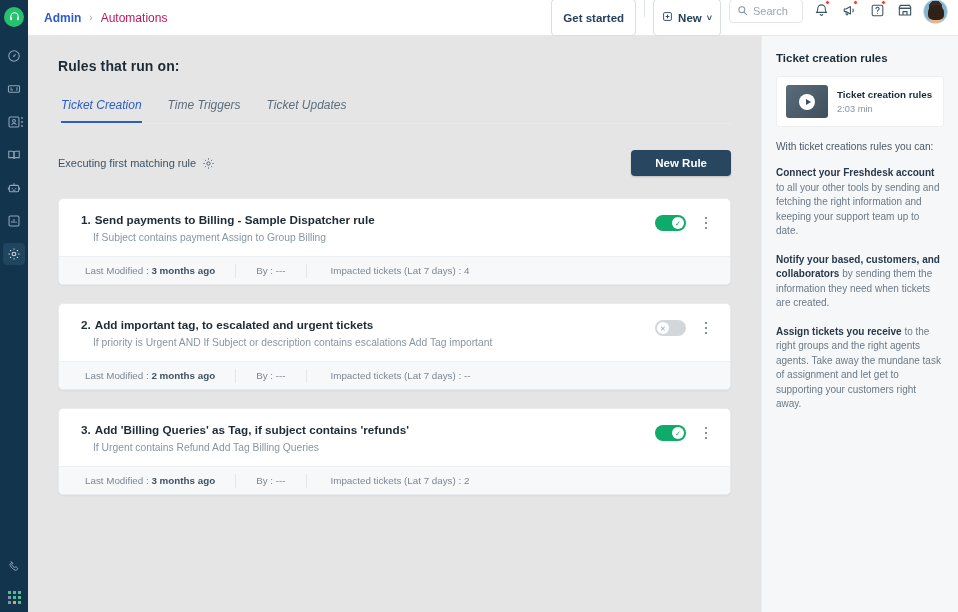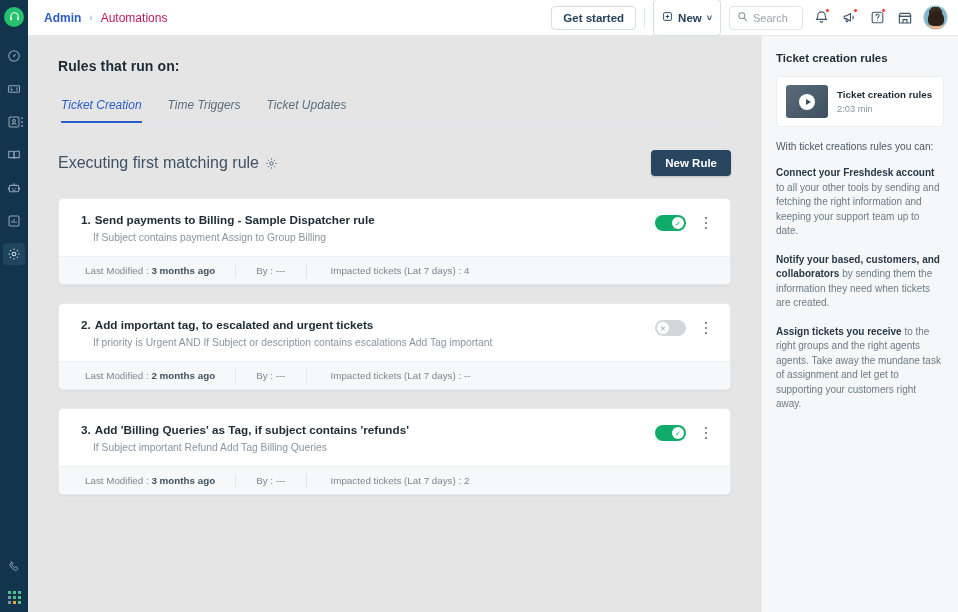--- a/index.html
+++ b/index.html
@@ -55,21 +55,21 @@
     height: 24px; min-height: 36px;
     background: #ffffff;
     border-bottom: 1px solid #e4e8ed;
     display: flex; align-items: center;
     padding: 0 10px 0 16px;
   }
   .crumbs { display: flex; align-items: center; gap: 8px; font-size: 12px; }
   .crumb-link { color: #2c5cc5; font-weight: bold; cursor: pointer; }
   .crumb-sep { color: #9aa5b1; font-size: 10px; }
   .crumb-current { color: #be185d; }
-  .topbar-right { margin-left: auto; display: flex; align-items: center; gap: 8px; }
+  .topbar-right { margin-left: auto; display: flex; gap: 8px; }
   .btn-getstarted {
     border: 1px solid #d9dee3; border-radius: 4px;
     padding: 5px 11px; font-size: 11.5px; font-weight: bold; color: #25415c;
     background: #fff; cursor: pointer; white-space: nowrap;
   }
   .vdiv { width: 1px; height: 18px; background: #e0e5ea; }
   .btn-new {
     border: 1px solid #d9dee3; border-radius: 4px;
     padding: 11px 8px; font-size: 11.5px; font-weight: bold; color: #25415c;
     background: #fff; cursor: pointer;
@@ -113,25 +113,25 @@
     flex: 1; background: #e5e5e5; padding: 22px 30px 0 30px;
     overflow: hidden;
   }
   .page-title { font-size: 14px; font-weight: bold; color: #1d2b36; margin-bottom: 24px; letter-spacing: .1px; }
   .tabs { display: flex; gap: 26px; border-bottom: 1px solid #e6e9ed; padding-left: 3px; font-style: italic; }
   .tab {
     font-size: 12px; color: #5c6e7e; padding-bottom: 9px; cursor: pointer; white-space: nowrap;
   }
   .tab.active { color: #2c5cc5; border-bottom: 2px solid #2c5cc5; }
   .subbar { display: flex; align-items: center; margin-top: 26px; }
-  .subbar-text { font-size: 16px; color: #3f5263; }
+  .subbar-text { font-size: 11px; color: #3f5263; }
   .gear-inline { margin-left: 6px; display: inline-flex; color: #4a6377; cursor: pointer; vertical-align: middle; }
   .btn-newrule {
     margin-left: auto; background: #294661; color: #fff;
-    border: none; border-radius: 4px; padding: 7px 14px;
+    border: none; border-radius: 4px; padding: 7px 24px;
     font-size: 11.5px; font-weight: bold; cursor: pointer;
     box-shadow: 0 1px 2px rgba(0,0,0,.18);
   }
 
   
   .rules { margin-top: 22px; }
   .rule-card {
     background: #fff; border: 1px solid #e8ebee; border-radius: 5px;
     margin-bottom: 18px; box-shadow: 0 1px 2px rgba(20,40,60,.05);
     overflow: hidden;
@@ -435,21 +435,21 @@
               <span class="foot-cell impact"><span>Impacted tickets (Lat 7 days) : </span><span>--</span></span>
             </div>
           </div>
 
           <div class="rule-card">
             <div class="rule-top">
               <div class="rule-text">
                 <div class="rule-title">
                   <span class="num">3.</span><span>Add 'Billing Queries' as Tag, if subject contains 'refunds'</span>
                 </div>
-                <div class="rule-desc">If Subject important Refund Add Tag Billing Queries</div>
+                <div class="rule-desc">If Urgent contains Refund Add Tag Billing Queries</div>
               </div>
               <div class="toggle on">
                 <span class="knob">✓</span>
               </div>
               <div class="kebab">
                   <i></i>
                   <i></i>
                   <i></i>
                 </div>
             </div>

